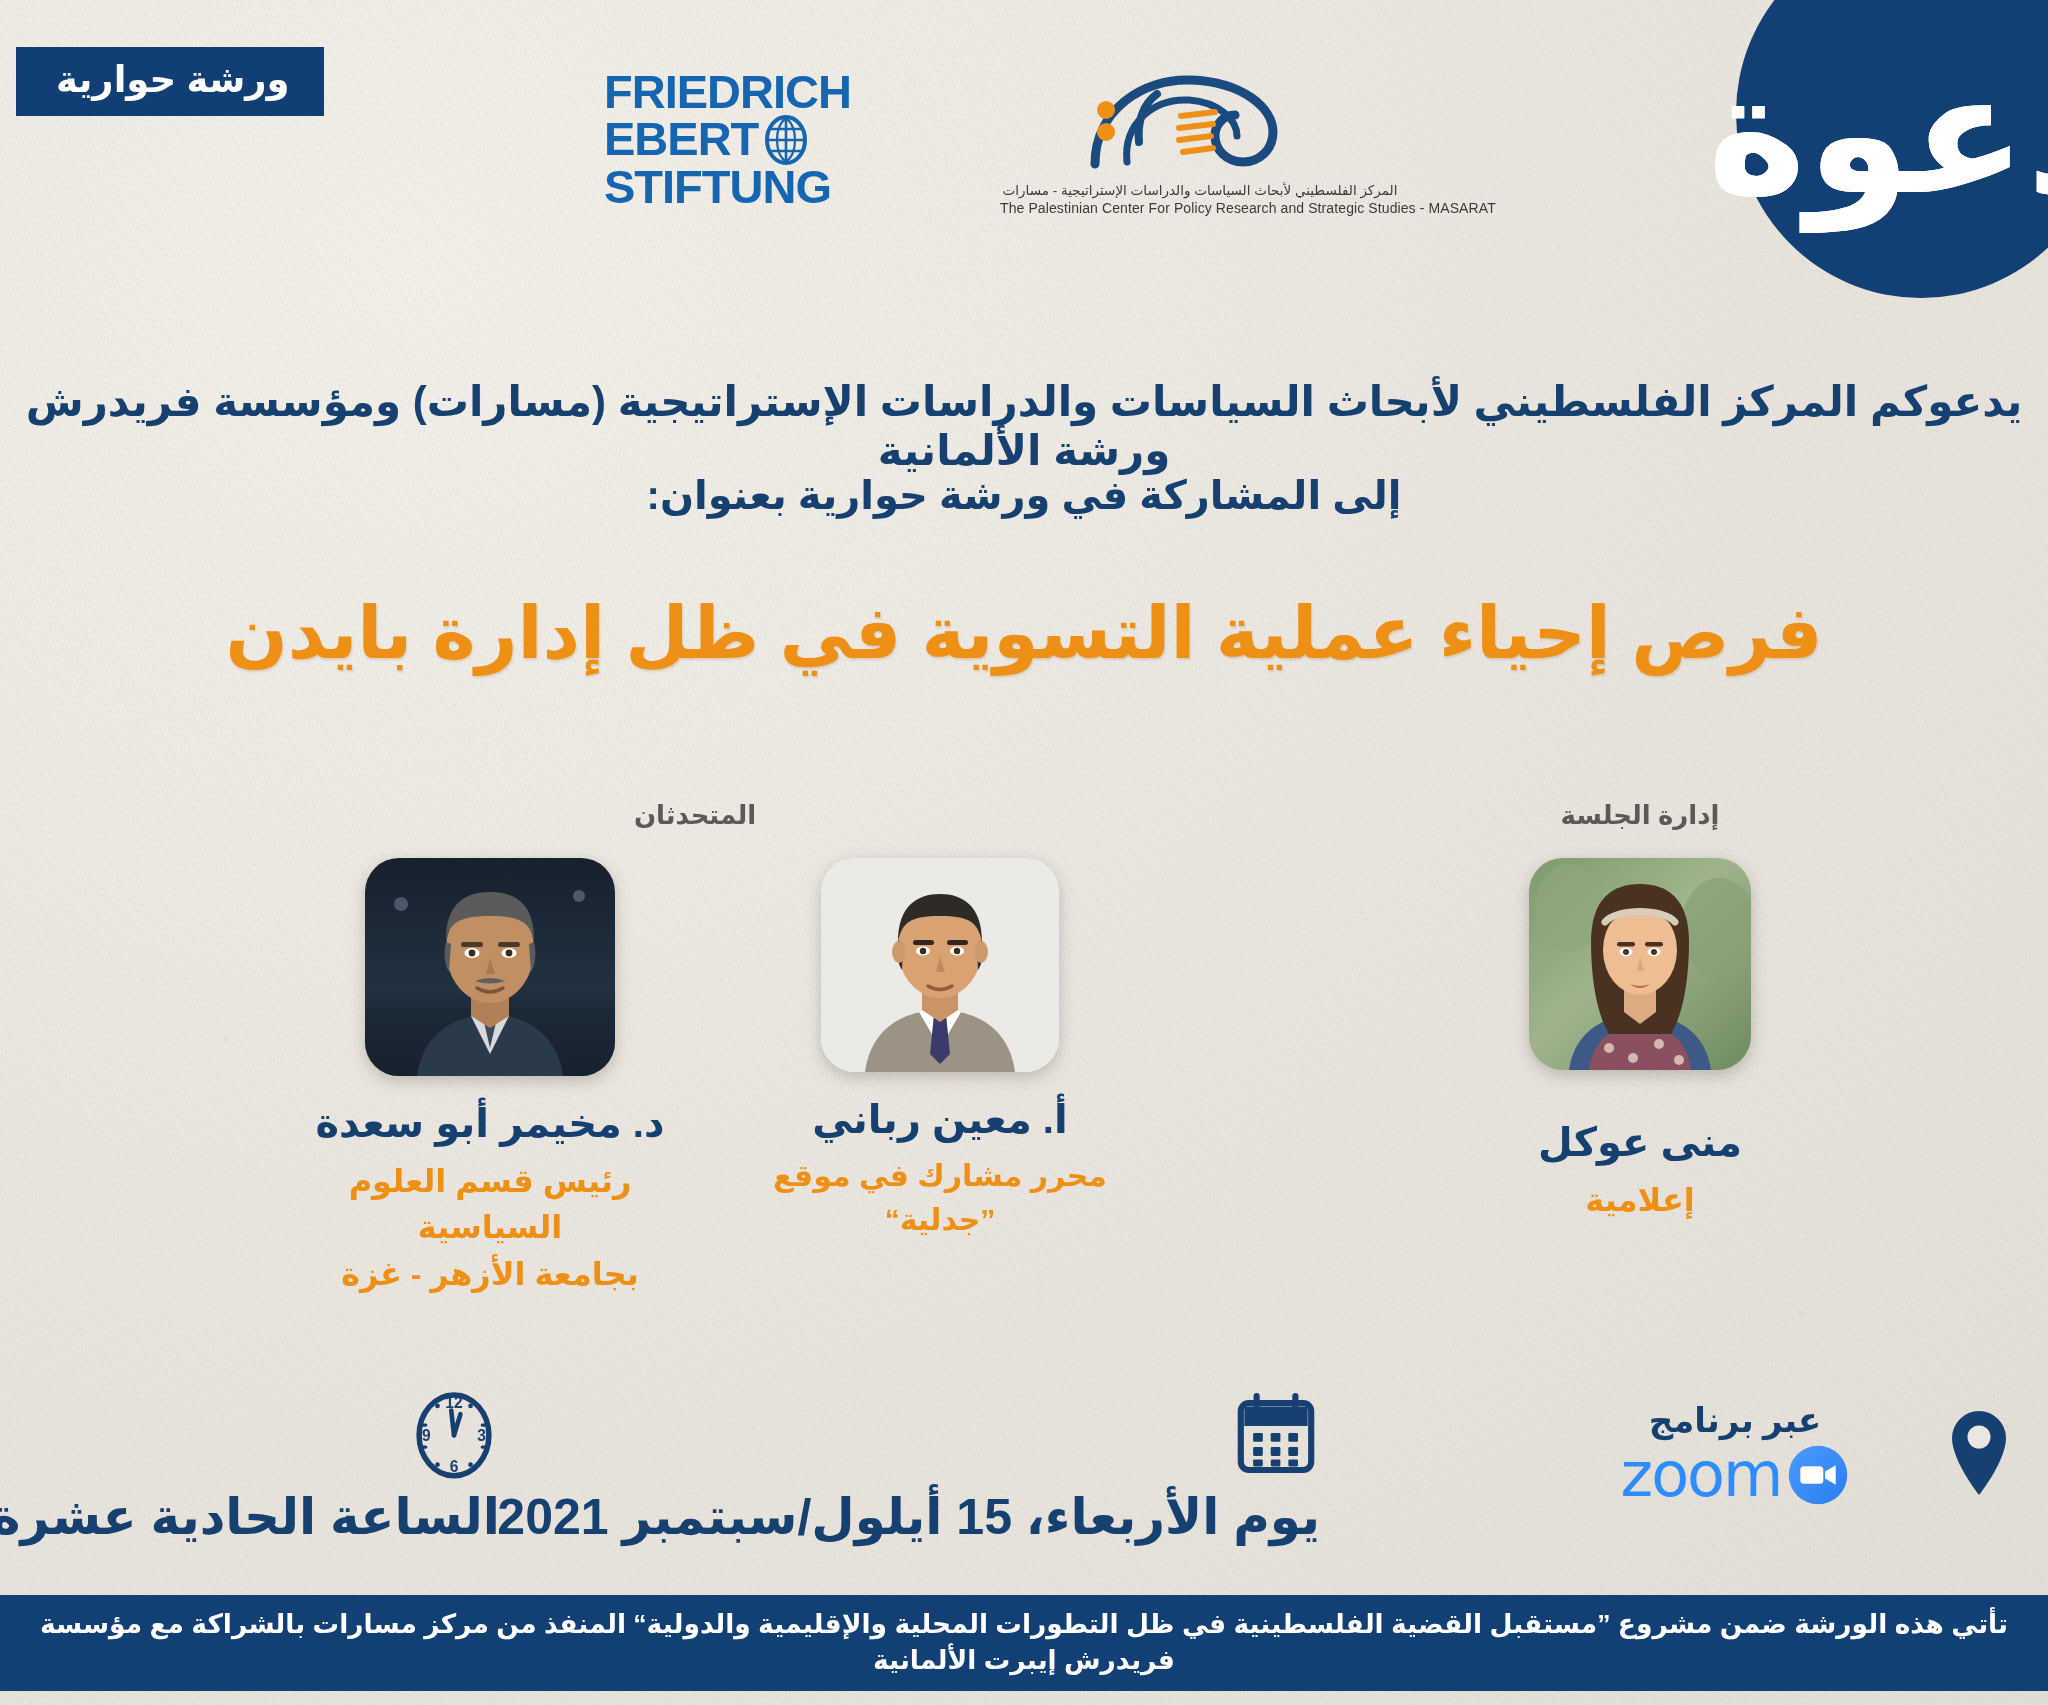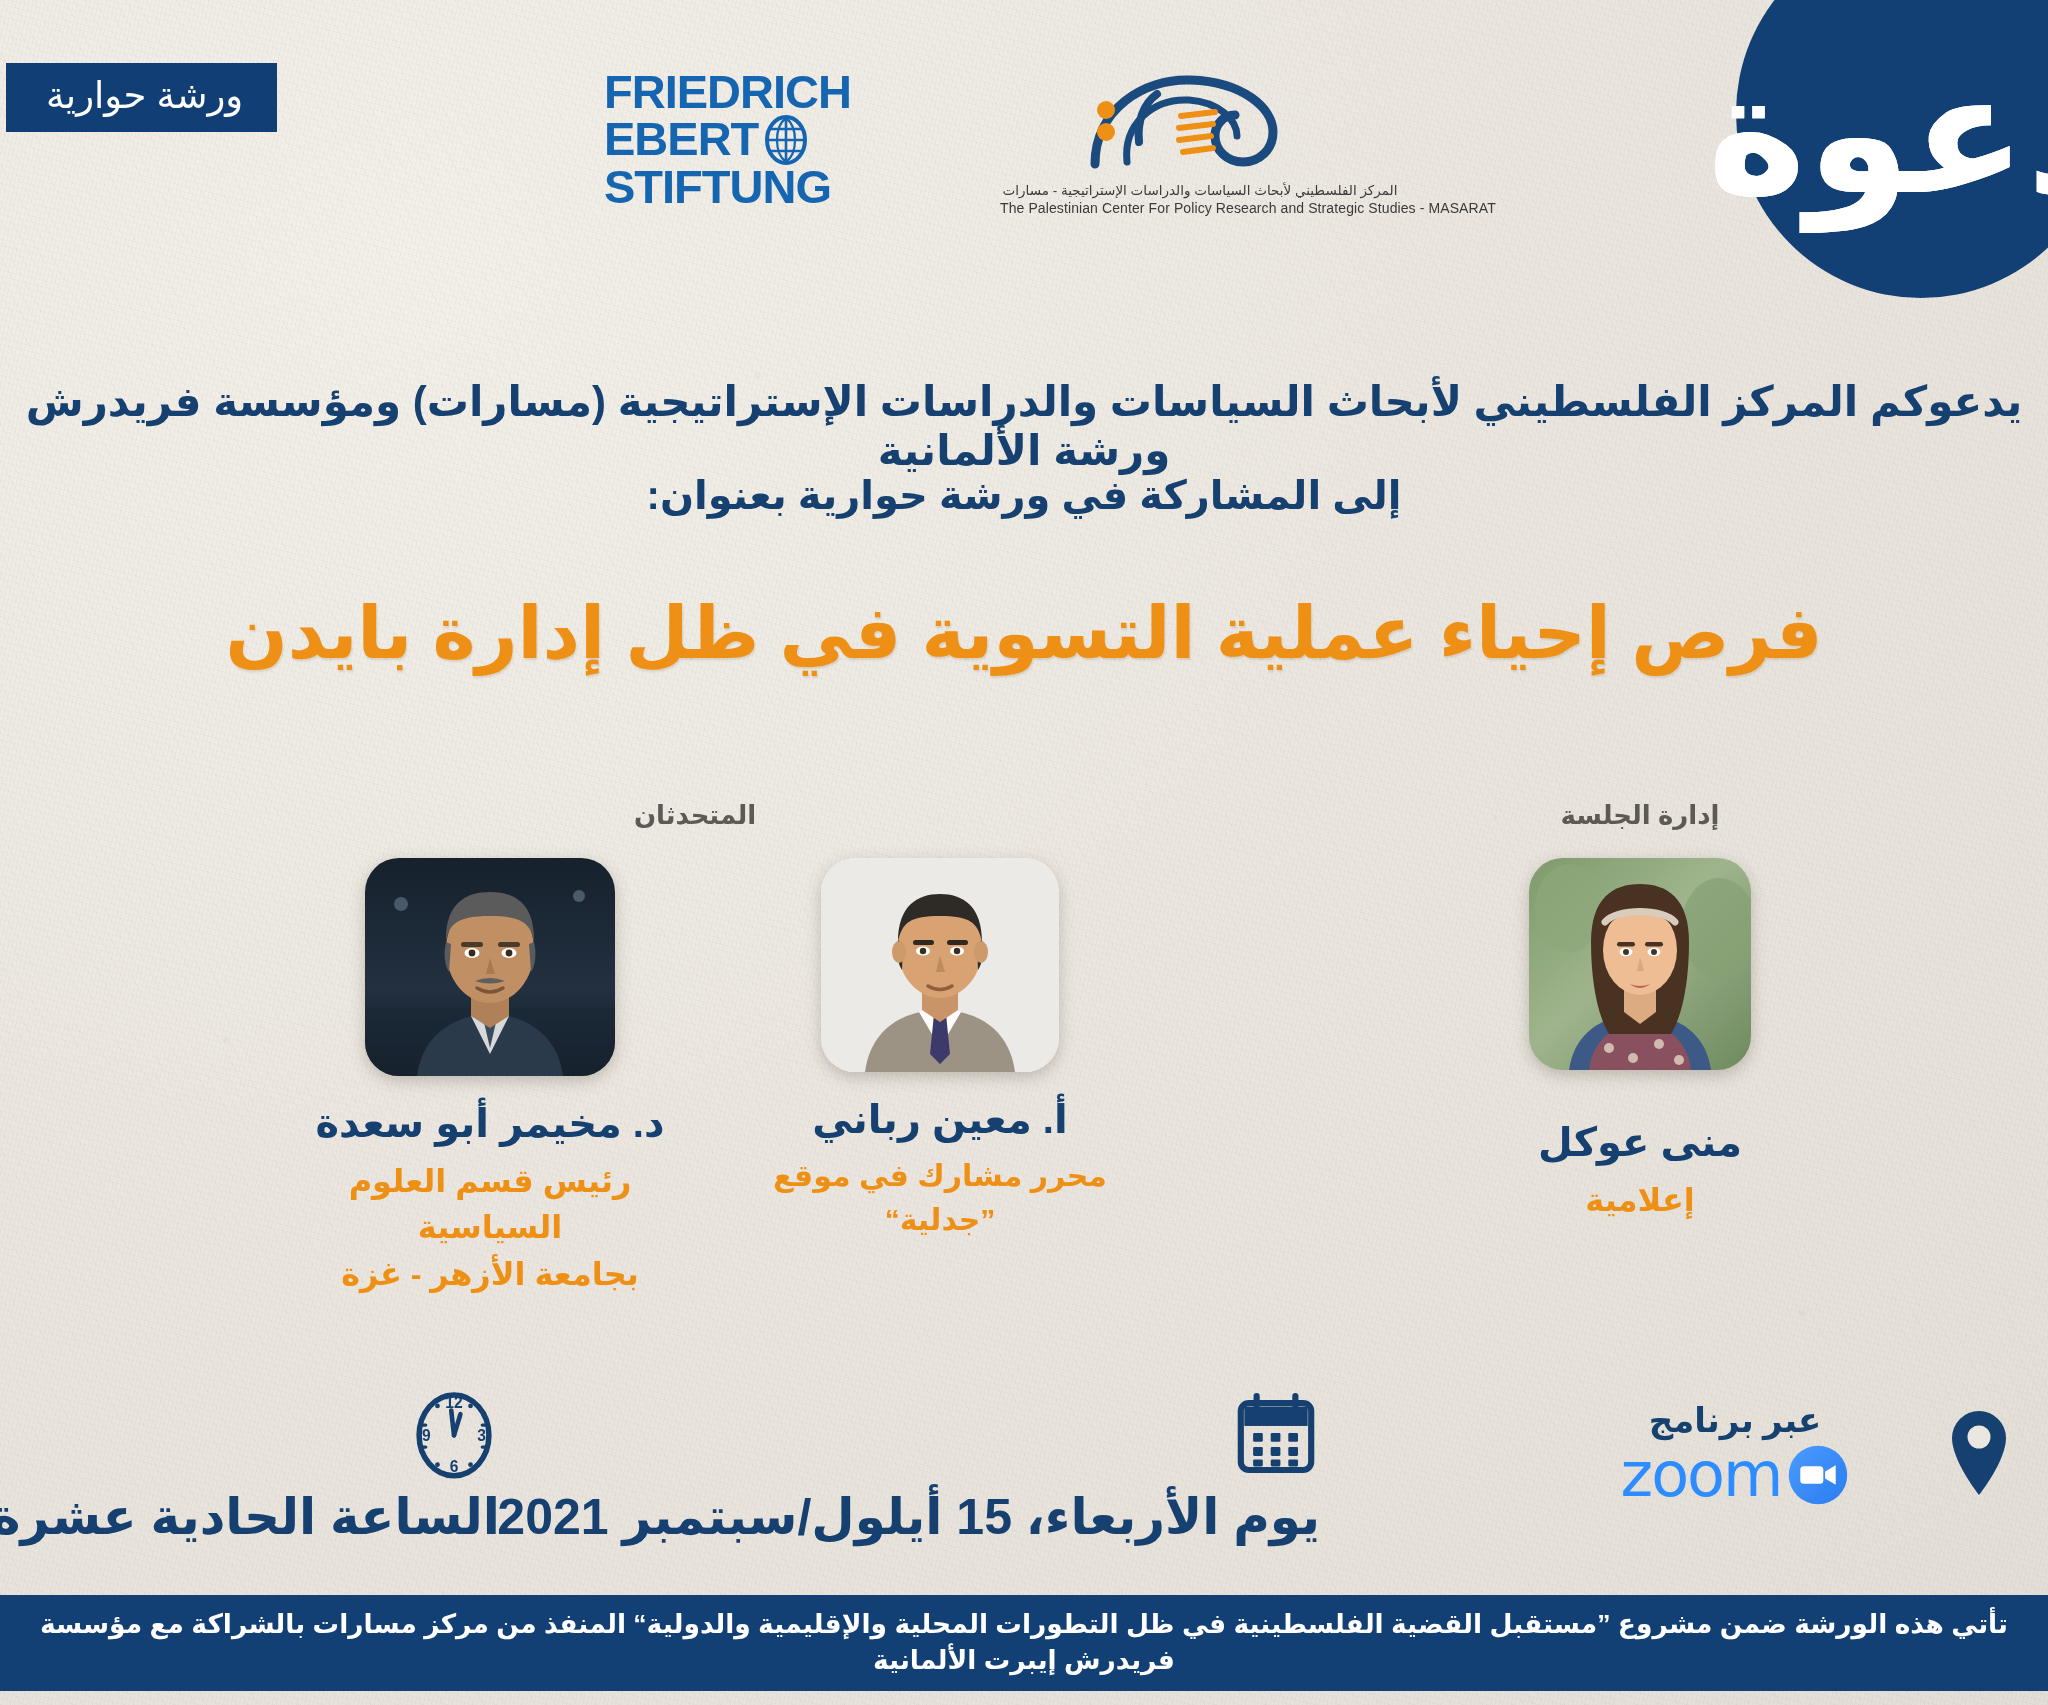--- a/index.html
+++ b/index.html
@@ -30,26 +30,25 @@
       radial-gradient(circle at 11% 61%, rgba(160,150,135,.09) 0 2px, transparent 3px),
       radial-gradient(circle at 37% 22%, rgba(160,150,135,.07) 0 3px, transparent 4px),
       radial-gradient(circle at 73% 48%, rgba(160,150,135,.06) 0 2px, transparent 3px),
       radial-gradient(circle at 88% 77%, rgba(160,150,135,.08) 0 3px, transparent 4px),
       radial-gradient(circle at 54% 88%, rgba(160,150,135,.06) 0 2px, transparent 3px);
     pointer-events:none;
   }
 
   
   .ribbon{
-    position:absolute;left:6px;top:47px;
+    position:absolute;left:16px;top:47px;
     background:#113f75;color:#ffffff;
     padding:14px 34px 18px 40px;
-    font-size:37px;font-weight:400;line-height:1;
+    font-size:37px;font-weight:700;line-height:1;
     letter-spacing:.5px;
-    margin-top:16px;
   }
 
   
   .fes-logo{
     position:absolute;left:604px;top:70px;
     color:#1565b0;font-weight:800;
     font-size:47px;line-height:.95;
     letter-spacing:-1px;
     direction:ltr;text-align:left;
     font-family:"Liberation Sans",sans-serif;

